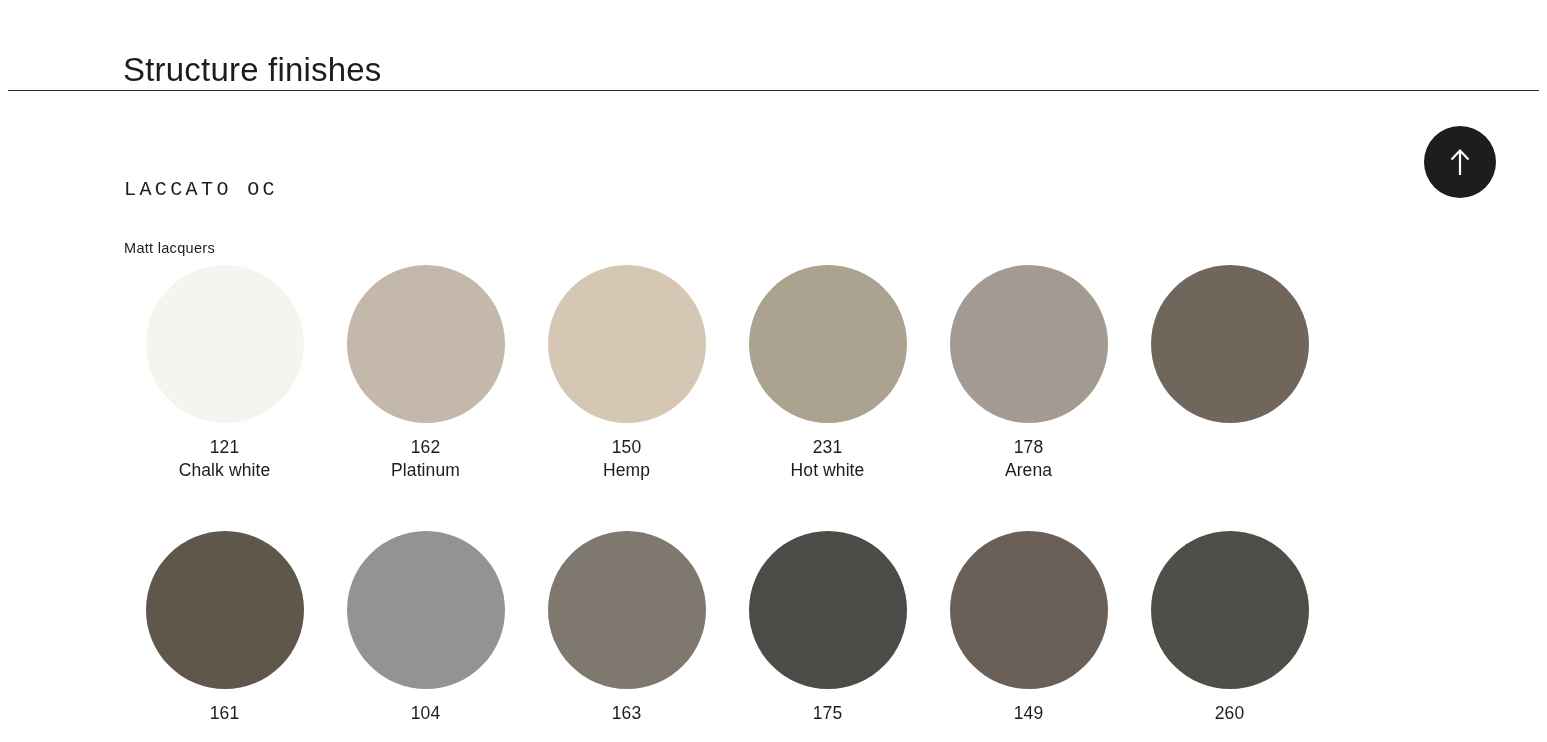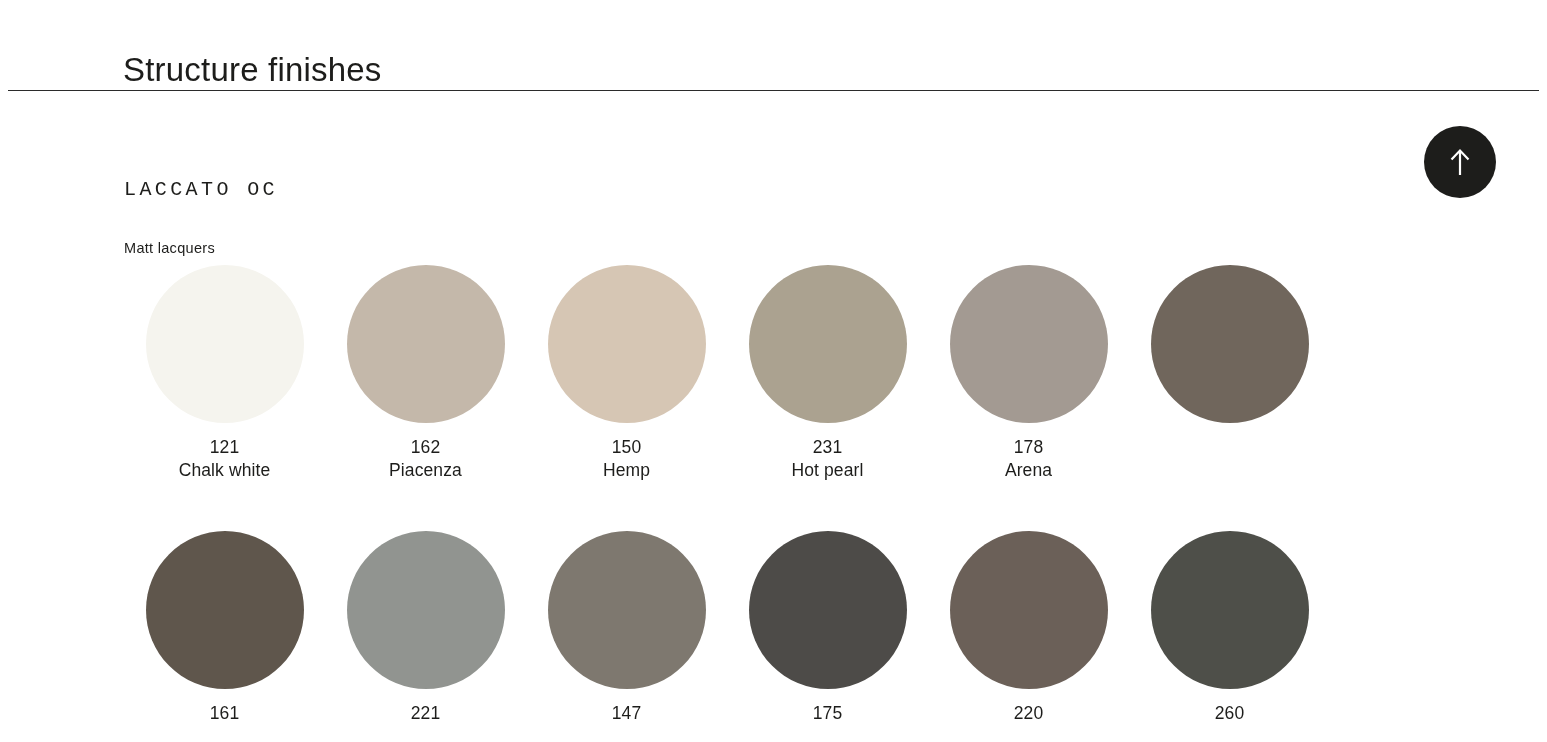--- a/index.html
+++ b/index.html
@@ -172,35 +172,35 @@
         <div class="swatch-disc" style="background: rgb(245, 244, 238);"></div>
         <div class="swatch-caption">
           <span class="swatch-code">121</span>
           <span class="swatch-name">Chalk white</span>
         </div>
       </div>
       <div class="swatch-item">
         <div class="swatch-disc" style="background: rgb(196, 184, 170);"></div>
         <div class="swatch-caption">
           <span class="swatch-code">162</span>
-          <span class="swatch-name">Piacenza</span>
+          <span class="swatch-name">Platinum</span>
         </div>
       </div>
       <div class="swatch-item">
         <div class="swatch-disc" style="background: rgb(214, 198, 180);"></div>
         <div class="swatch-caption">
           <span class="swatch-code">150</span>
           <span class="swatch-name">Hemp</span>
         </div>
       </div>
       <div class="swatch-item">
         <div class="swatch-disc" style="background: rgb(171, 162, 144);"></div>
         <div class="swatch-caption">
           <span class="swatch-code">231</span>
-          <span class="swatch-name">Hot pearl</span>
+          <span class="swatch-name">Hot white</span>
         </div>
       </div>
       <div class="swatch-item">
         <div class="swatch-disc" style="background: rgb(163, 154, 146);"></div>
         <div class="swatch-caption">
           <span class="swatch-code">178</span>
           <span class="swatch-name">Arena</span>
         </div>
       </div>
       <div class="swatch-item">
@@ -212,42 +212,42 @@
       <div class="swatch-item">
         <div class="swatch-disc" style="background: rgb(95, 86, 76);"></div>
         <div class="swatch-caption">
           <span class="swatch-code">161</span>
 
         </div>
       </div>
       <div class="swatch-item">
         <div class="swatch-disc" style="background: rgb(145, 148, 144);"></div>
         <div class="swatch-caption">
-          <span class="swatch-code">221</span>
+          <span class="swatch-code">104</span>
 
         </div>
       </div>
       <div class="swatch-item">
         <div class="swatch-disc" style="background: rgb(126, 120, 111);"></div>
         <div class="swatch-caption">
-          <span class="swatch-code">147</span>
+          <span class="swatch-code">163</span>
 
         </div>
       </div>
       <div class="swatch-item">
         <div class="swatch-disc" style="background: rgb(77, 75, 72);"></div>
         <div class="swatch-caption">
           <span class="swatch-code">175</span>
 
         </div>
       </div>
       <div class="swatch-item">
         <div class="swatch-disc" style="background: rgb(107, 96, 88);"></div>
         <div class="swatch-caption">
-          <span class="swatch-code">220</span>
+          <span class="swatch-code">149</span>
 
         </div>
       </div>
       <div class="swatch-item">
         <div class="swatch-disc" style="background: rgb(78, 79, 73);"></div>
         <div class="swatch-caption">
           <span class="swatch-code">260</span>
 
         </div>
       </div>

